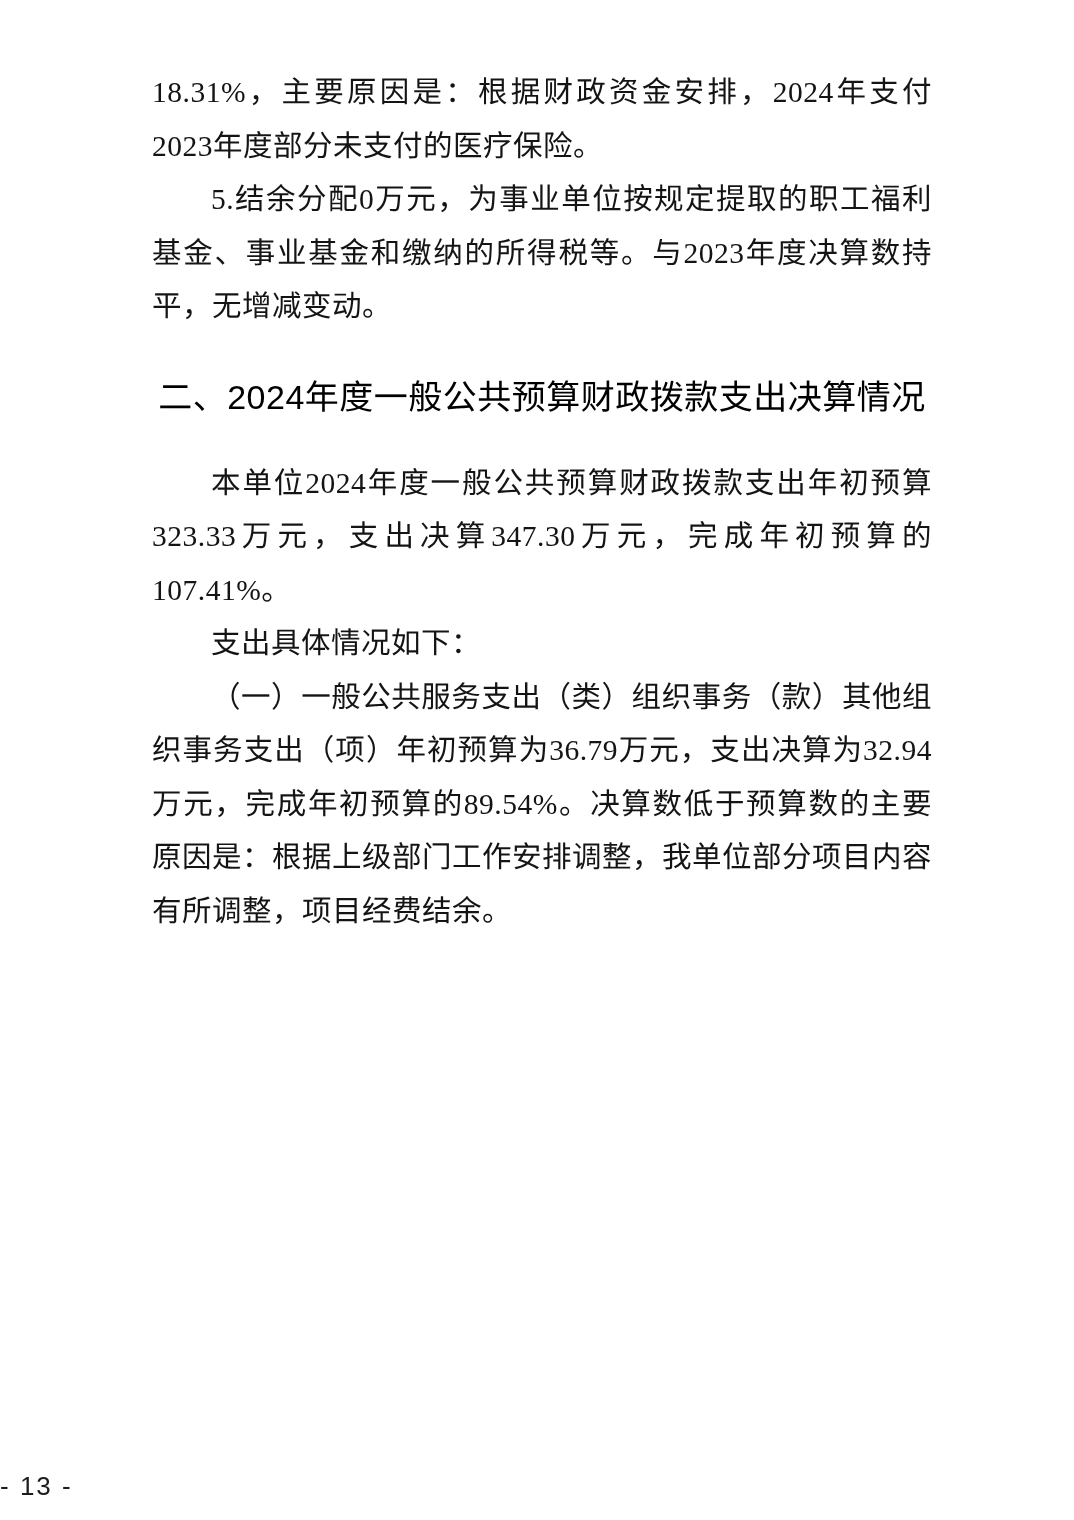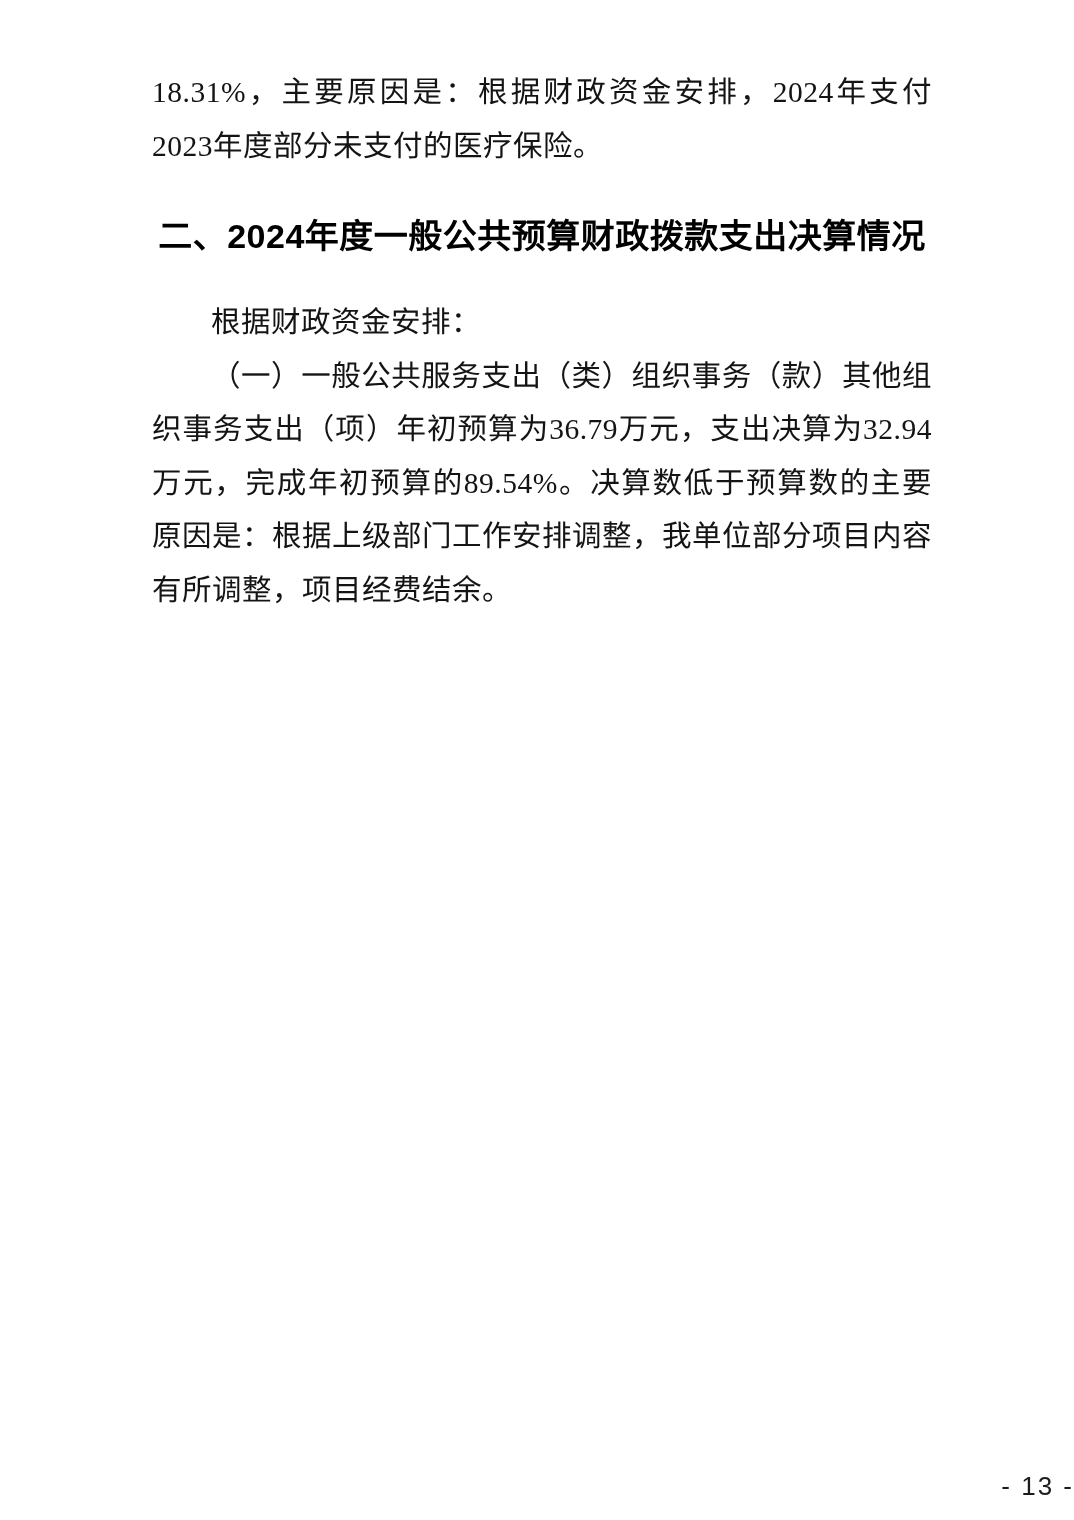--- a/index.html
+++ b/index.html
@@ -30,57 +30,59 @@
     text-justify: inter-ideograph;
     text-indent: 2em;
     letter-spacing: 0.5px;
   }
   .para.no-indent {
     text-indent: 0;
   }
   .section-heading {
     margin: 36px 0 33px 0;
     font-family: "Liberation Sans", "DejaVu Sans", sans-serif;
-    font-weight: 700;
+    font-weight: 400;
     font-size: 34px;
     line-height: 54px;
     text-align: center;
     color: #000000;
     letter-spacing: 0.5px;
   }
   .page-footer {
     position: absolute;
     left: 0;
     right: 0;
     bottom: 18px;
-    text-align: right;
+    text-align: left;
   }
   .page-number {
     font-family: "Liberation Sans", "DejaVu Sans", sans-serif;
     font-size: 26px;
     color: #1c1c1c;
     letter-spacing: 2px;
   }
 </style>
 </head>
 <body>
 
 <div class="page">
   <main class="doc-body">
 
     <p class="para no-indent">18.31%，主要原因是：根据财政资金安排，2024年支付2023年度部分未支付的医疗保险。</p>
 
 
+    <p class="para">5.结余分配0万元，为事业单位按规定提取的职工福利基金、事业基金和缴纳的所得税等。与2023年度决算数持平，无增减变动。</p>
 
 
     <h2 class="section-heading">二、2024年度一般公共预算财政拨款支出决算情况</h2>
 
 
+    <p class="para">本单位2024年度一般公共预算财政拨款支出年初预算323.33万元，支出决算347.30万元，完成年初预算的107.41%。</p>
 
-    <p class="para">根据财政资金安排：</p>
+    <p class="para">支出具体情况如下：</p>
 
     <p class="para">（一）一般公共服务支出（类）组织事务（款）其他组织事务支出（项）年初预算为36.79万元，支出决算为32.94万元，完成年初预算的89.54%。决算数低于预算数的主要原因是：根据上级部门工作安排调整，我单位部分项目内容有所调整，项目经费结余。</p>
 
   </main>
 
   <footer class="page-footer">
     <span class="page-number">- 13 -</span>
   </footer>
 </div>
 

